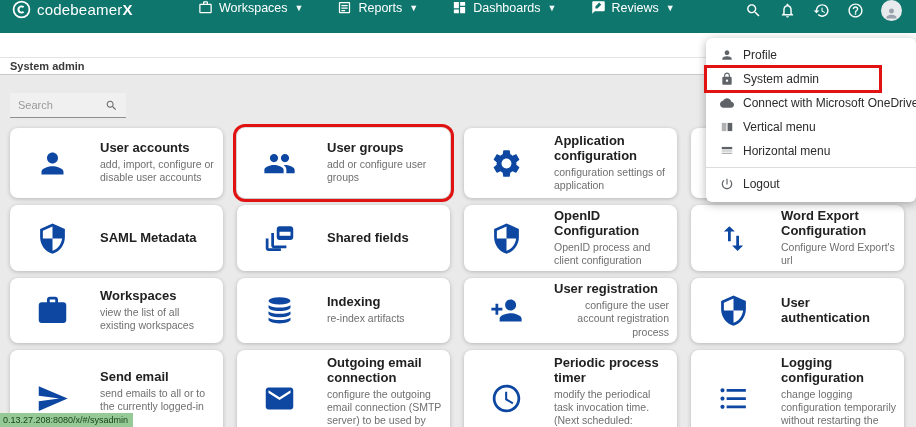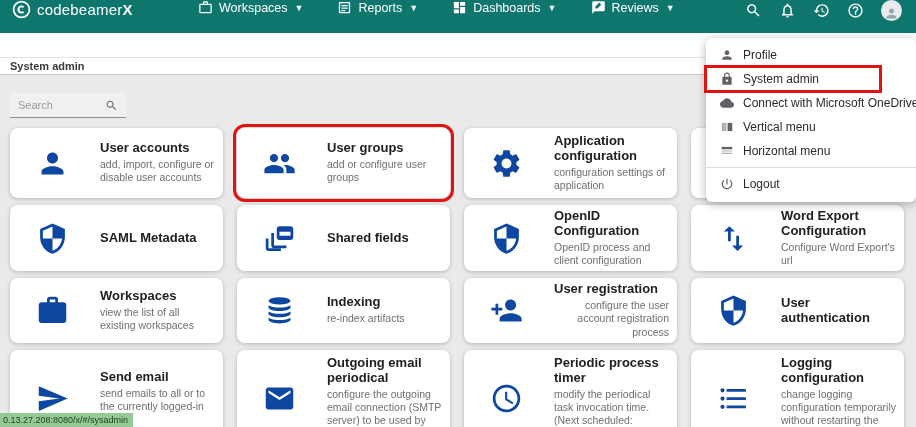--- a/index.html
+++ b/index.html
@@ -376,21 +376,21 @@
         </span>
     </div>
 
     <div class="card">
       <span class="icon-box">
           <svg viewBox="0 0 24 24" fill="#0d47a1">
             <use href="#i-envelope"></use>
           </svg>
         </span>
       <span class="card-text">
-          <span class="card-title" style="display: block;">Outgoing email periodical</span>
+          <span class="card-title" style="display: block;">Outgoing email connection</span>
           <span class="card-desc" style="display: block;">configure the outgoing email connection (SMTP server) to be used by ALM</span>
         </span>
     </div>
 
     <div class="card">
       <span class="icon-box">
           <svg viewBox="0 0 24 24" fill="#0d47a1">
             <use href="#i-clock"></use>
           </svg>
         </span>

